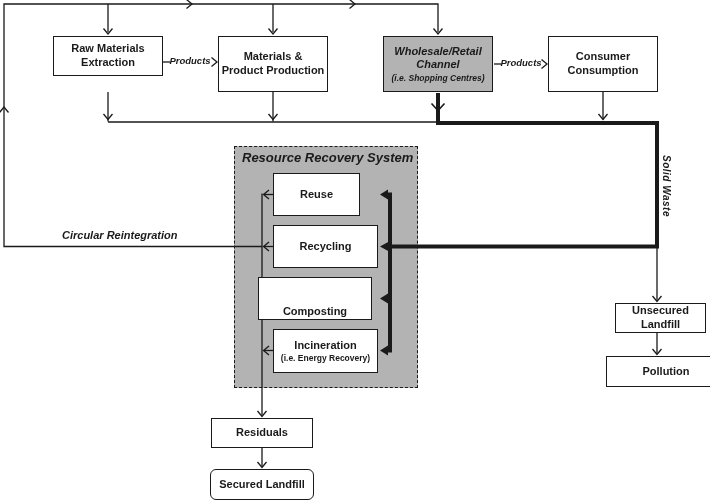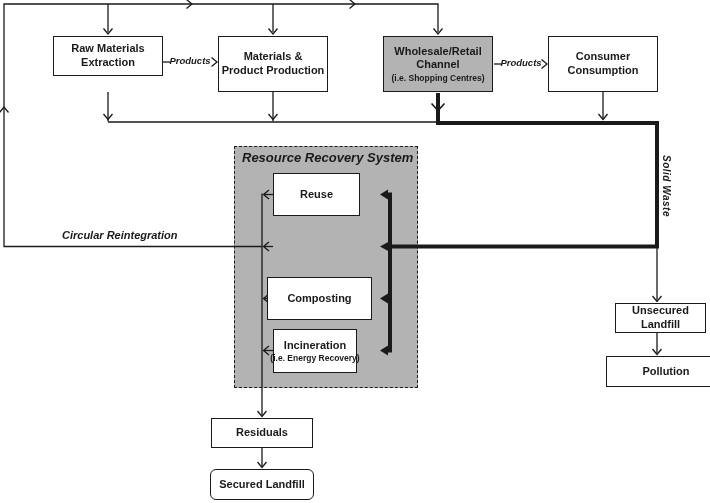--- a/index.html
+++ b/index.html
@@ -35,26 +35,26 @@
   .flabel { position:absolute; font-style:italic; font-weight:bold; z-index:4; white-space:nowrap; }
   .flabel.products { font-size:9.5px; width:48px; text-align:center; }
   .flabel.circ { font-size:11px; }
   .flabel.sw {
     font-size:10px; writing-mode:vertical-rl; letter-spacing:0.5px;
   }
 
   
   #n-raw   { left:53px;  top:36px;  width:110px; height:40px; }
   #n-mat   { left:218px; top:36px;  width:110px; height:56px; }
-  #n-whole { left:383px; top:36px;  width:110px; height:56px; }
+  #n-whole { left:383px; top:36px;  width:110px; height:56px;font-style:italic; }
   #n-cons  { left:548px; top:36px;  width:110px; height:56px; }
   #n-reuse { left:273px; top:173px; width:87px; height:43px; }
   #n-recyc { left:273px; top:225px; width:105px; height:43px; }
-  #n-comp  { left:267px; top:277px; width:105px; height:43px; }
-  #n-incin { left:273px; top:329px; width:84px; height:44px; }
+  #n-comp  { left:258px; top:277px; width:114px; height:43px;justify-content:flex-end; }
+  #n-incin { left:273px; top:329px; width:105px; height:44px; }
   #n-resid { left:211px; top:418px; width:102px; height:30px; }
   #n-secur { left:210px; top:469px; width:104px; height:31px;border-radius:6px; }
   #n-unsec { left:615px; top:303px; width:91px; height:30px;align-items:center; }
   #n-poll  { left:606px; top:356px; width:120px; height:31px; }
 </style>
 </head>
 <body>
 
 <div class="canvas">
 
@@ -150,20 +150,23 @@
     <div class="sub">(i.e. Shopping Centres)</div>
   </div>
   <div class="node" id="n-cons">
     <div class="lbl">Consumer
 Consumption</div>
   </div>
 
   <div class="node" id="n-reuse">
     <div class="lbl">Reuse</div>
   </div>
+  <div class="node" id="n-recyc">
+    <div class="lbl">Recycling</div>
+  </div>
   <div class="node" id="n-comp">
     <div class="lbl">Composting</div>
   </div>
   <div class="node" id="n-incin">
     <div class="lbl">Incineration</div>
     <div class="sub">(i.e. Energy Recovery)</div>
   </div>
 
   <div class="node" id="n-resid">
     <div class="lbl">Residuals</div>

